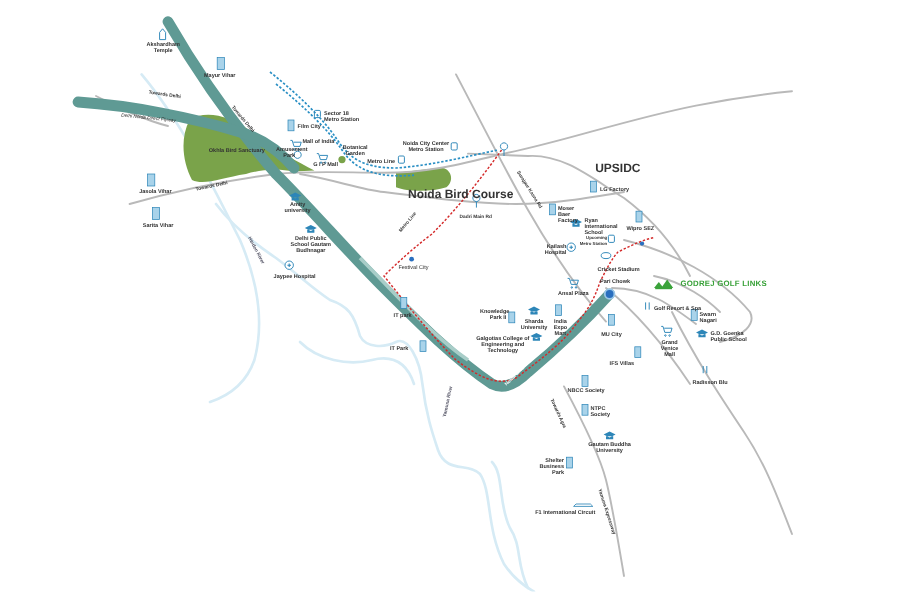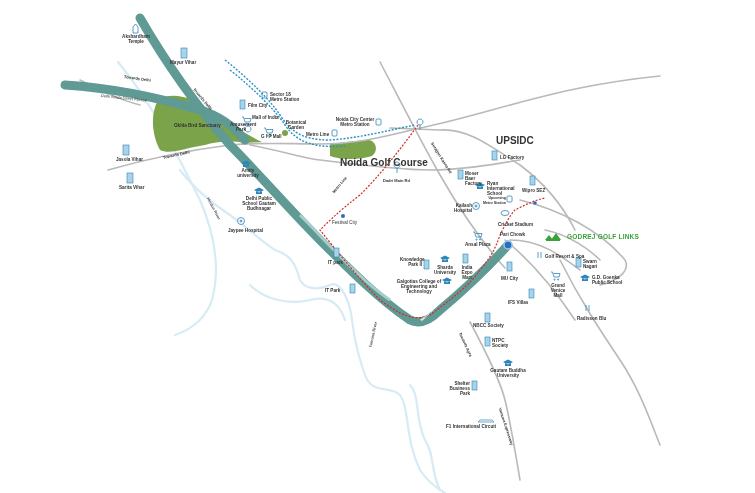--- a/index.html
+++ b/index.html
@@ -125,21 +125,21 @@
   <path d="M480,420 h12 l2,2 h-16 z" fill="none" stroke="#2d86b8" stroke-width="0.7"></path>
 
   <g fill="#3aa23a">
     <path d="M545,240 l4,-5 l4,5 z"></path>
     <path d="M551,240 l5,-7 l5,7 z"></path>
     <rect x="546" y="240" width="14" height="1"></rect>
   </g>
 </svg>
 
 <div class="lbl big" style="left:496px;top:138px;">UPSIDC</div>
-<div class="lbl big" style="left:340px;top:160px;">Noida Golf Course</div>
+<div class="lbl big" style="left:340px;top:160px;">Noida Bird Course</div>
 <div class="lbl" style="left:174px;top:123px;color:#333;">Okhla Bird Sanctuary</div>
 
 <div class="godrej" style="left:567px;top:233px;">GODREJ GOLF LINKS</div>
 
 <div class="road-lbl" style="left:124px;top:74px;transform:rotate(8deg);">Towards Delhi</div>
 <div class="road-lbl" style="left:194px;top:86px;transform:rotate(50deg);">Towards Delhi</div>
 <div class="road-lbl" style="left:163px;top:155px;transform:rotate(-12deg);">Towards Delhi</div>
 <div class="road-lbl" style="left:101px;top:93px;transform:rotate(6deg);font-weight:normal;font-style:italic;">Delhi Noida Direct Flyway</div>
 <div class="road-lbl" style="left:421px;top:318px;transform:rotate(-45deg);color:#fff;">Noida Greater Noida Expressway</div>
 <div class="road-lbl" style="left:432px;top:140px;transform:rotate(58deg);">Surajpur Kasna Rd</div>

